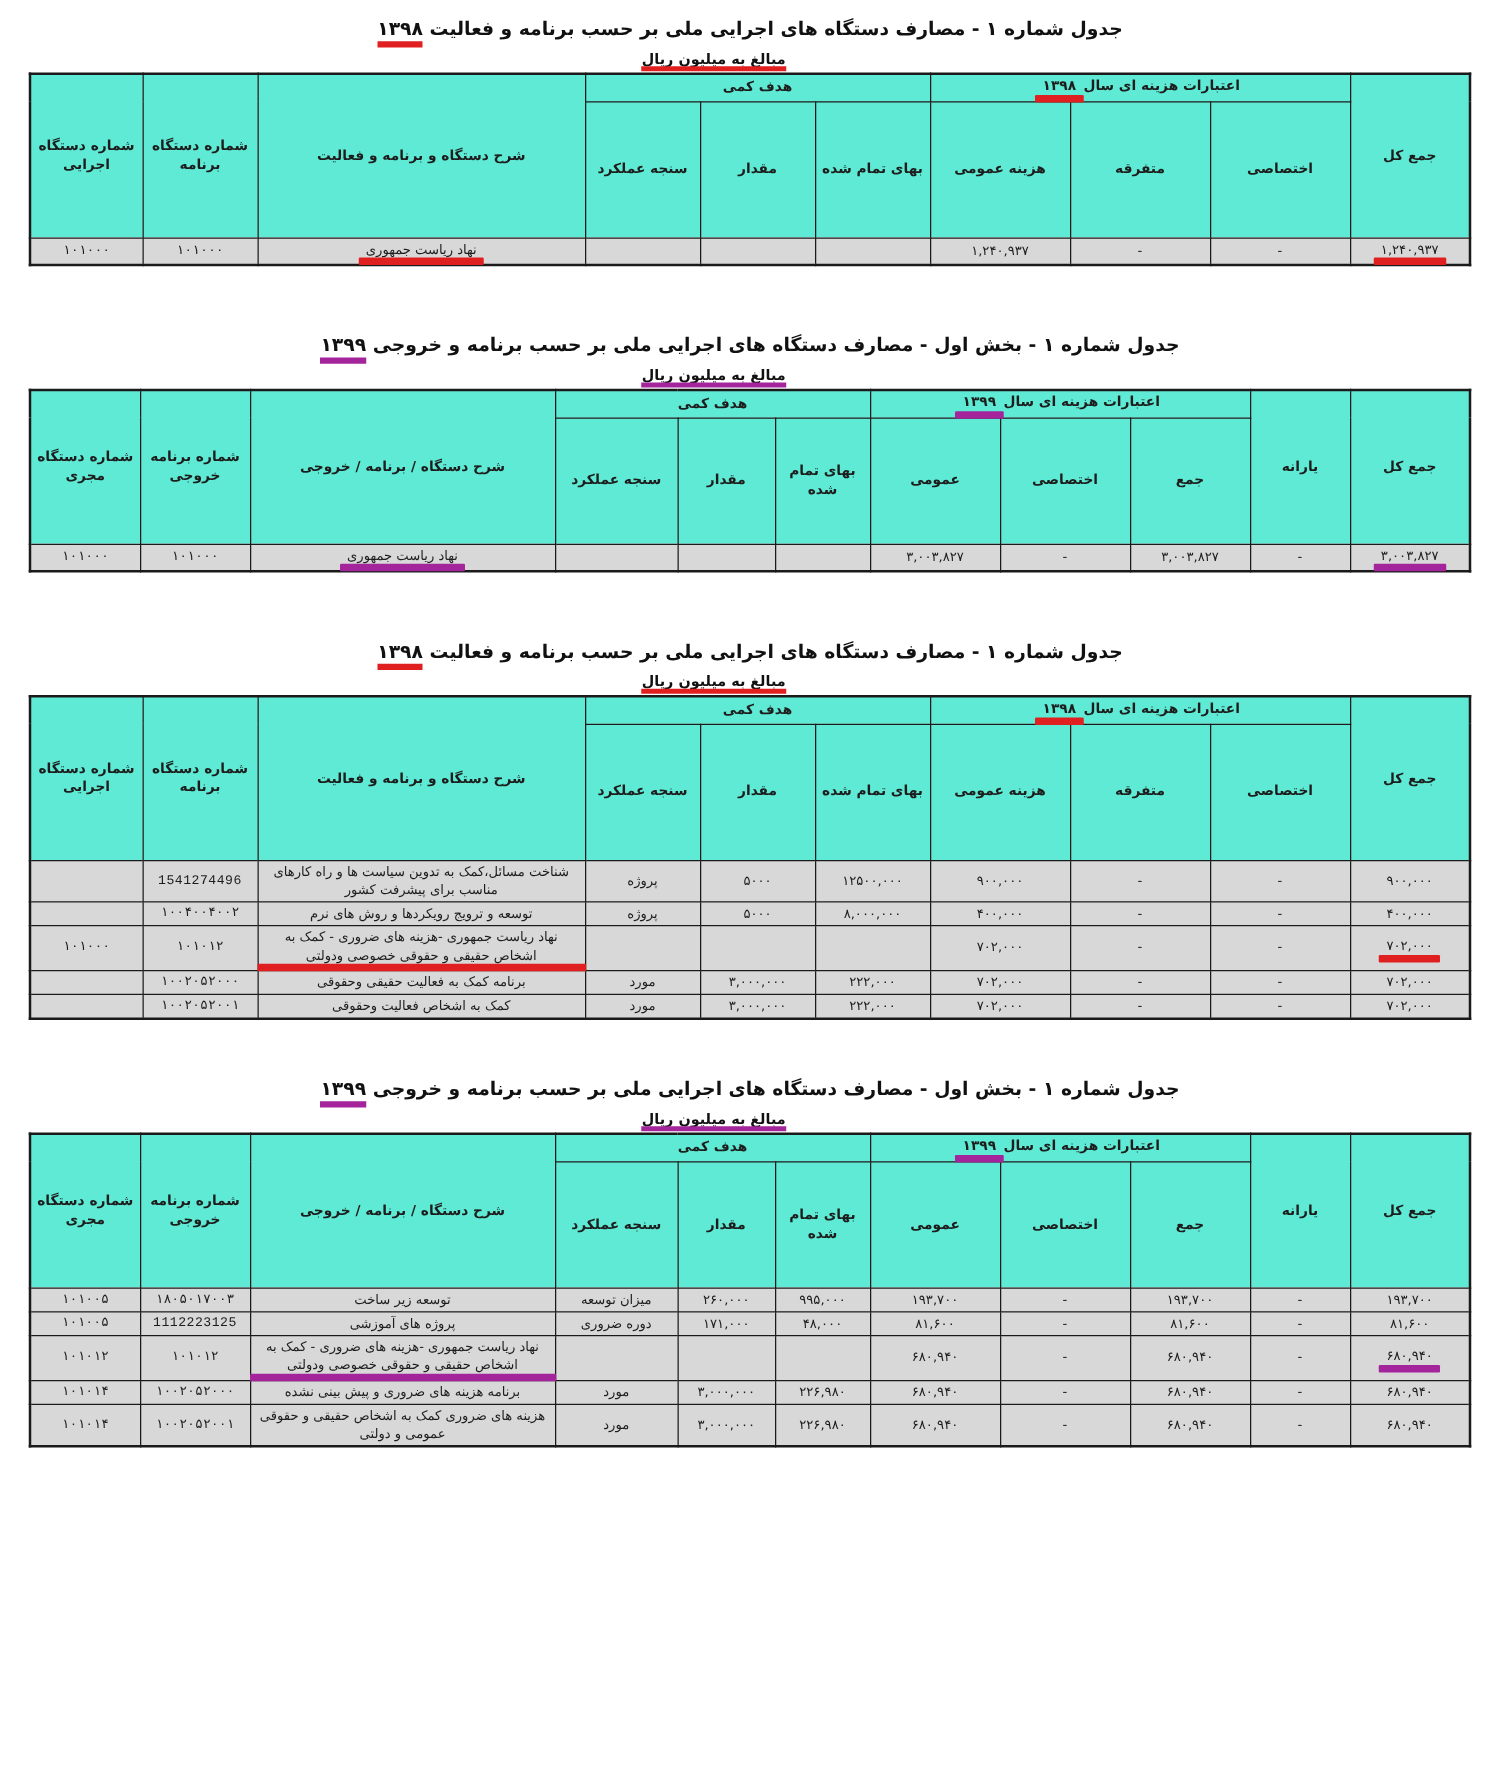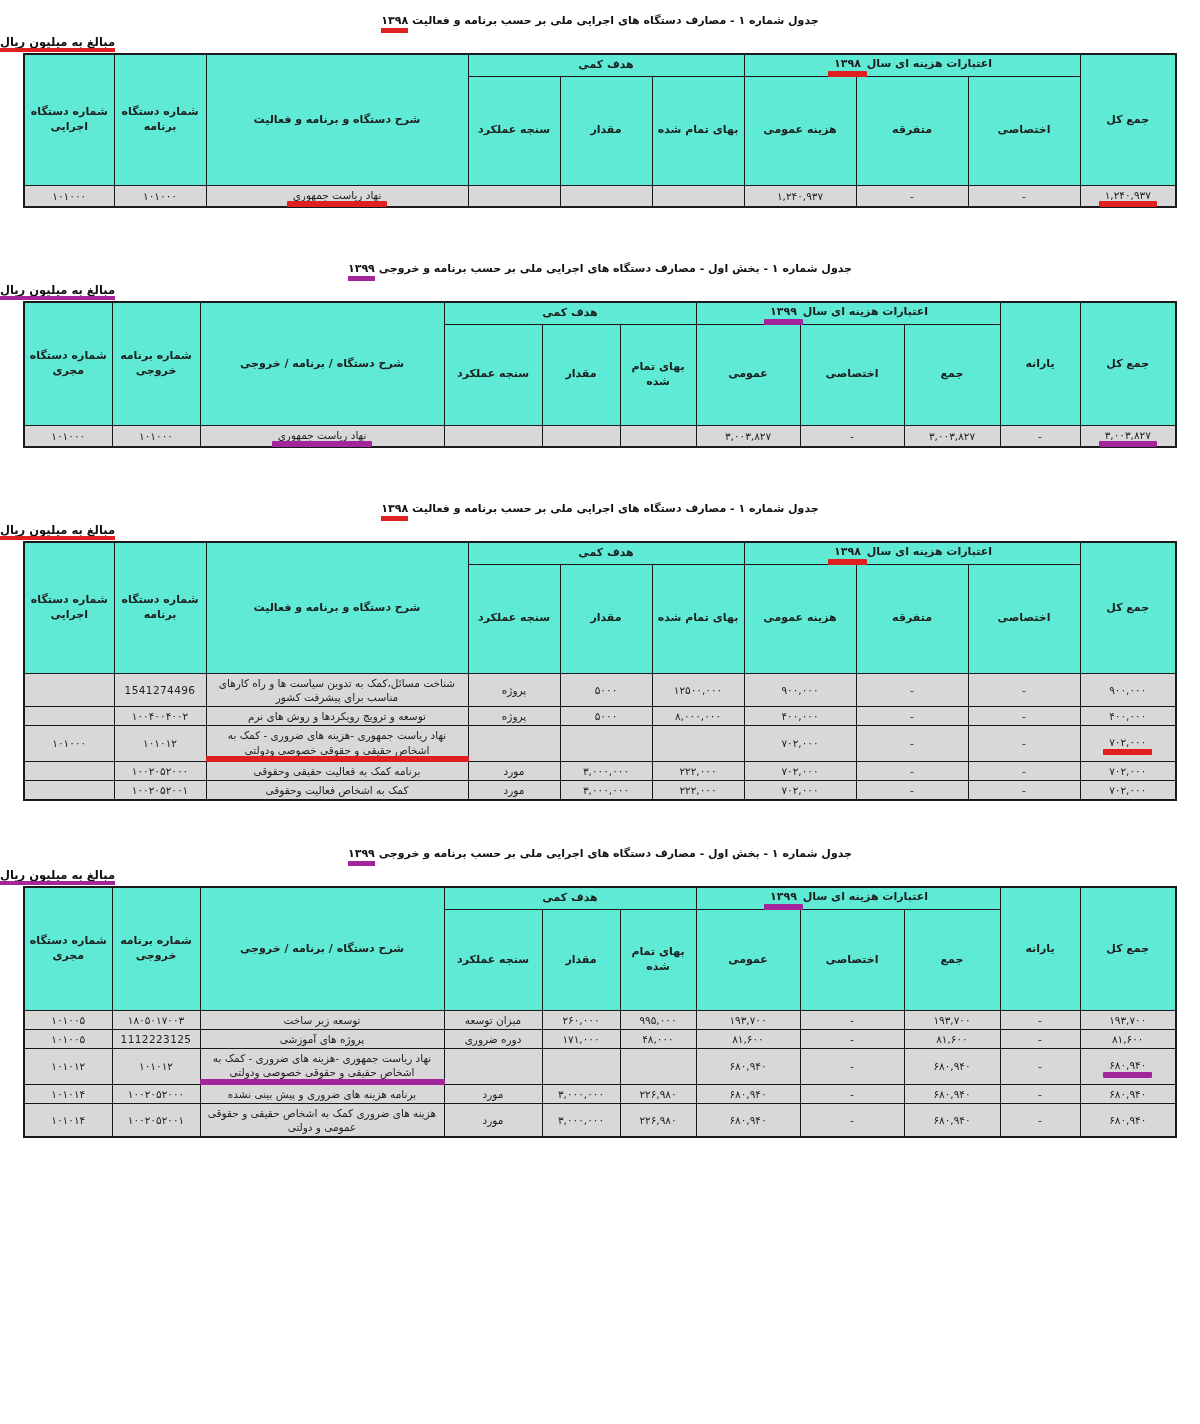--- a/index.html
+++ b/index.html
@@ -11,37 +11,37 @@
   }
   .page{width:1200px;min-height:1424px;position:relative;padding:0;box-sizing:border-box;}
 
   
   .section{margin:0 0 6px 0;}
   .title-row{
     display:flex;justify-content:center;align-items:flex-end;
     padding:14px 0 8px 0;
   }
   .doc-title{
-    font-size:11px;font-weight:bold;letter-spacing:0;white-space:nowrap;
+    font-size:15px;font-weight:bold;letter-spacing:0;white-space:nowrap;
     direction:rtl;color:#111;
   }
   .hl-red{
     background:transparent;
     border-bottom:5px solid #e02020;
     padding-bottom:1px;
   }
   .hl-purple{
     background:transparent;
     border-bottom:5px solid #a3249b;
     padding-bottom:1px;
   }
 
   
   .units-wrap{
-    display:flex;justify-content:flex-end;
+    display:flex;justify-content:center;
     padding:0 0 2px 0;
   }
   .units{
     font-size:11.5px;font-weight:bold;direction:rtl;
     margin-right:58px;position:relative;display:inline-block;
     padding-bottom:2px;
   }
   .units.red::after{
     content:"";position:absolute;right:0;bottom:-1px;width:100%;height:4px;background:#e02020;
   }
@@ -76,21 +76,21 @@
   }
   td.white{background:#ffffff;}
   td.grey{background:#d6d6d6;}
   td.desc{
     text-align:right;
     padding-right:6px;
     font-size:9.6px;
     line-height:1.5;
   }
   td.num{font-size:10px;letter-spacing:.2px;}
-  td.code{font-size:10px;letter-spacing:.4px;}
+  td.code{font-size:10px;letter-spacing:.4px;font-family:Liberation Mono, monospace;}
   .thead-tall th{height:104px;}
   .thead-tall2 th{height:96px;}
 
   
   .mark{position:relative;display:inline-block;padding:0 2px 2px 2px;}
   .mark.red::after{
     content:"";position:absolute;left:-4px;right:-4px;bottom:-3px;height:6px;background:#e02020;border-radius:1px;
   }
   .mark.purple::after{
     content:"";position:absolute;left:-4px;right:-4px;bottom:-3px;height:6px;background:#a3249b;border-radius:1px;

